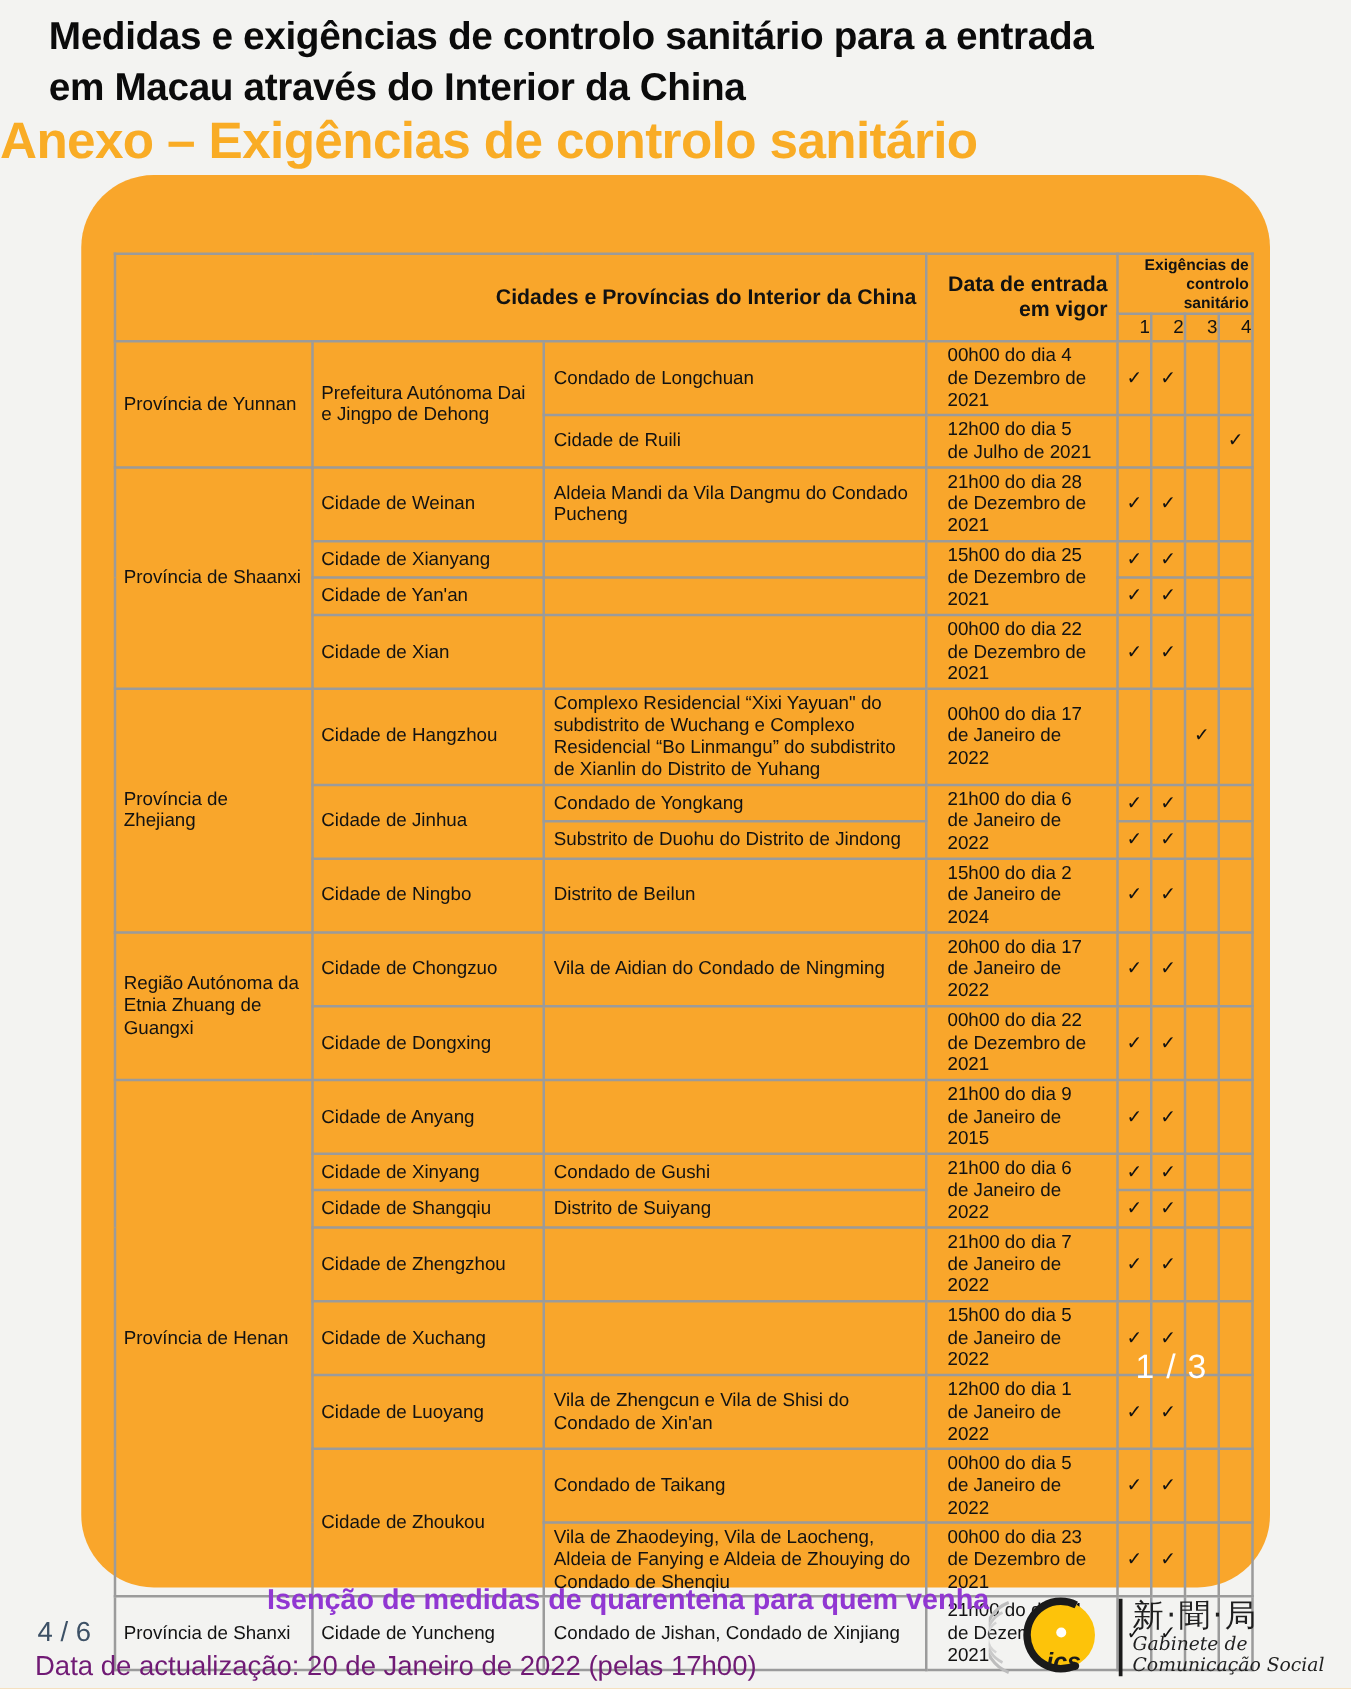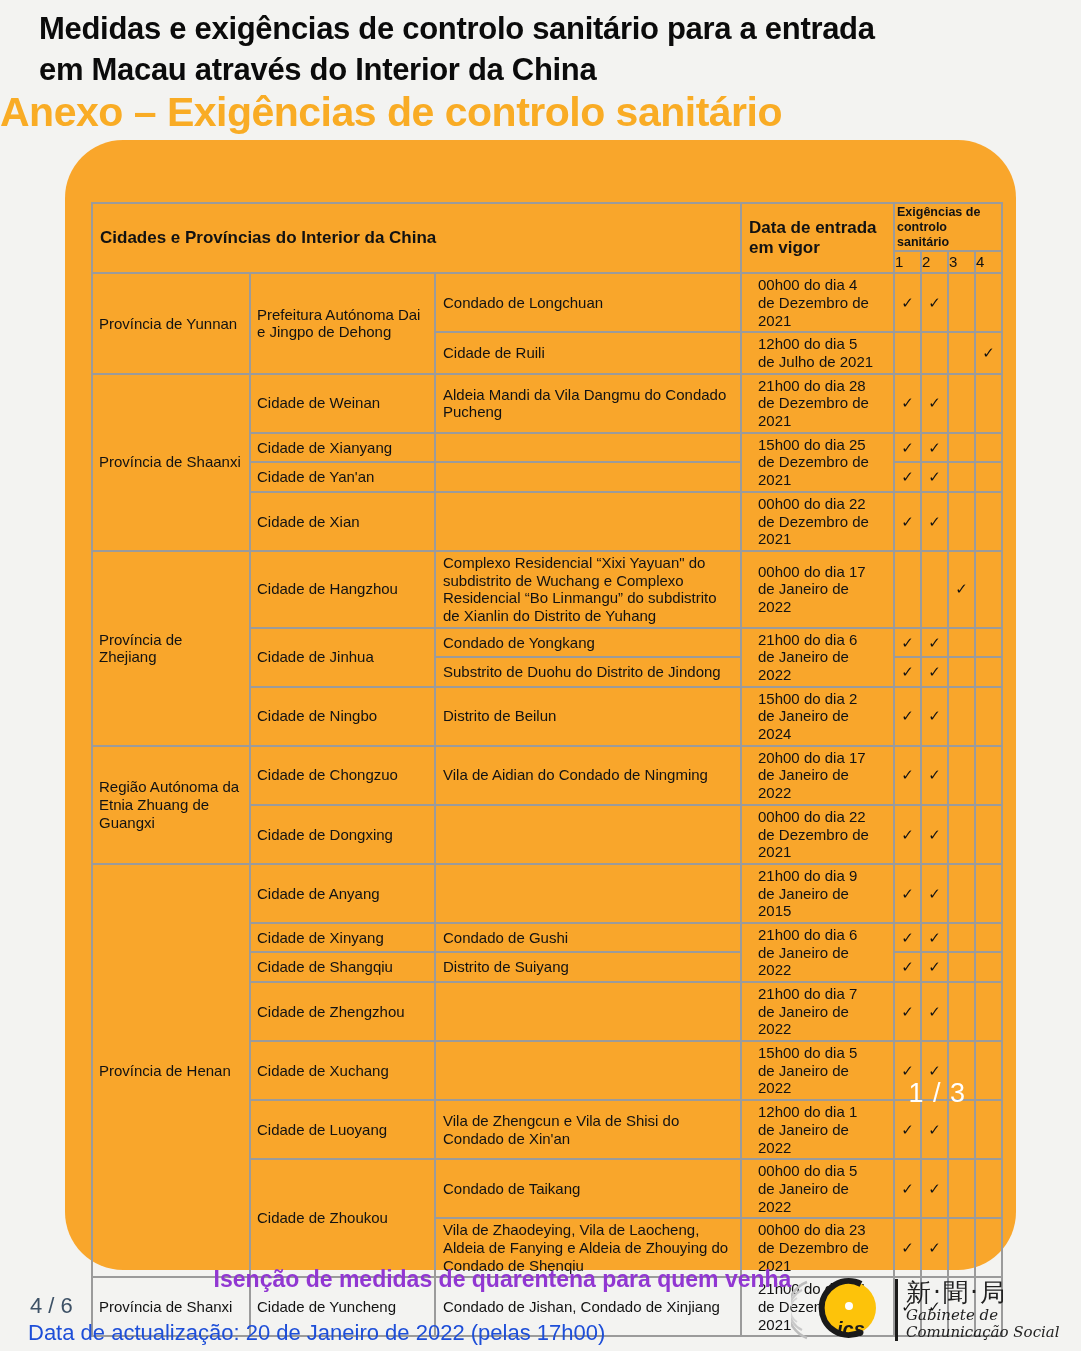--- a/index.html
+++ b/index.html
@@ -45,21 +45,21 @@
     color: #121212;
   }
   .req-table th, .req-table td {
     border: 2px solid #9b9b9b;
     vertical-align: middle;
     text-align: left;
     padding: 2px 7px;
     line-height: 1.18;
     word-wrap: break-word;
   }
-  .req-table th { text-align: left; }
+  .req-table th { text-align: right; }
   th.h-cities, th.h-date { font-size: 17px; font-weight: bold; }
   th.h-req { font-size: 12.5px; font-weight: bold; height: 44px; padding: 1px 2px; }
   th.h-num { font-size: 15px; font-weight: normal; height: 22px; padding: 0; }
   td.cell-province, td.cell-city { padding: 2px 6px; }
   td.cell-date { padding: 2px 16px; }
   td.cell-check { text-align: center; padding: 2px 1px; font-size: 15px; }
   .page-indicator {
     position: absolute;
     right: 50px; top: 938px;
     color: #ffffff;
@@ -80,21 +80,21 @@
     text-align: center;
     color: #9137d2;
     font-weight: bold;
     font-size: 23px;
     line-height: 28px;
   }
   .update-date {
     position: absolute;
     left: 28px; top: 1320px;
     font-size: 22px;
-    color: #1d4ed8;
+    color: #701a75;
   }
   .logo {
     position: absolute;
     left: 791px; top: 1270px;
     height: 80px;
     display: flex;
     align-items: center;
     gap: 8px;
   }
   .logo-divider { width: 3px; height: 62px; background: #1a1a1a; }

